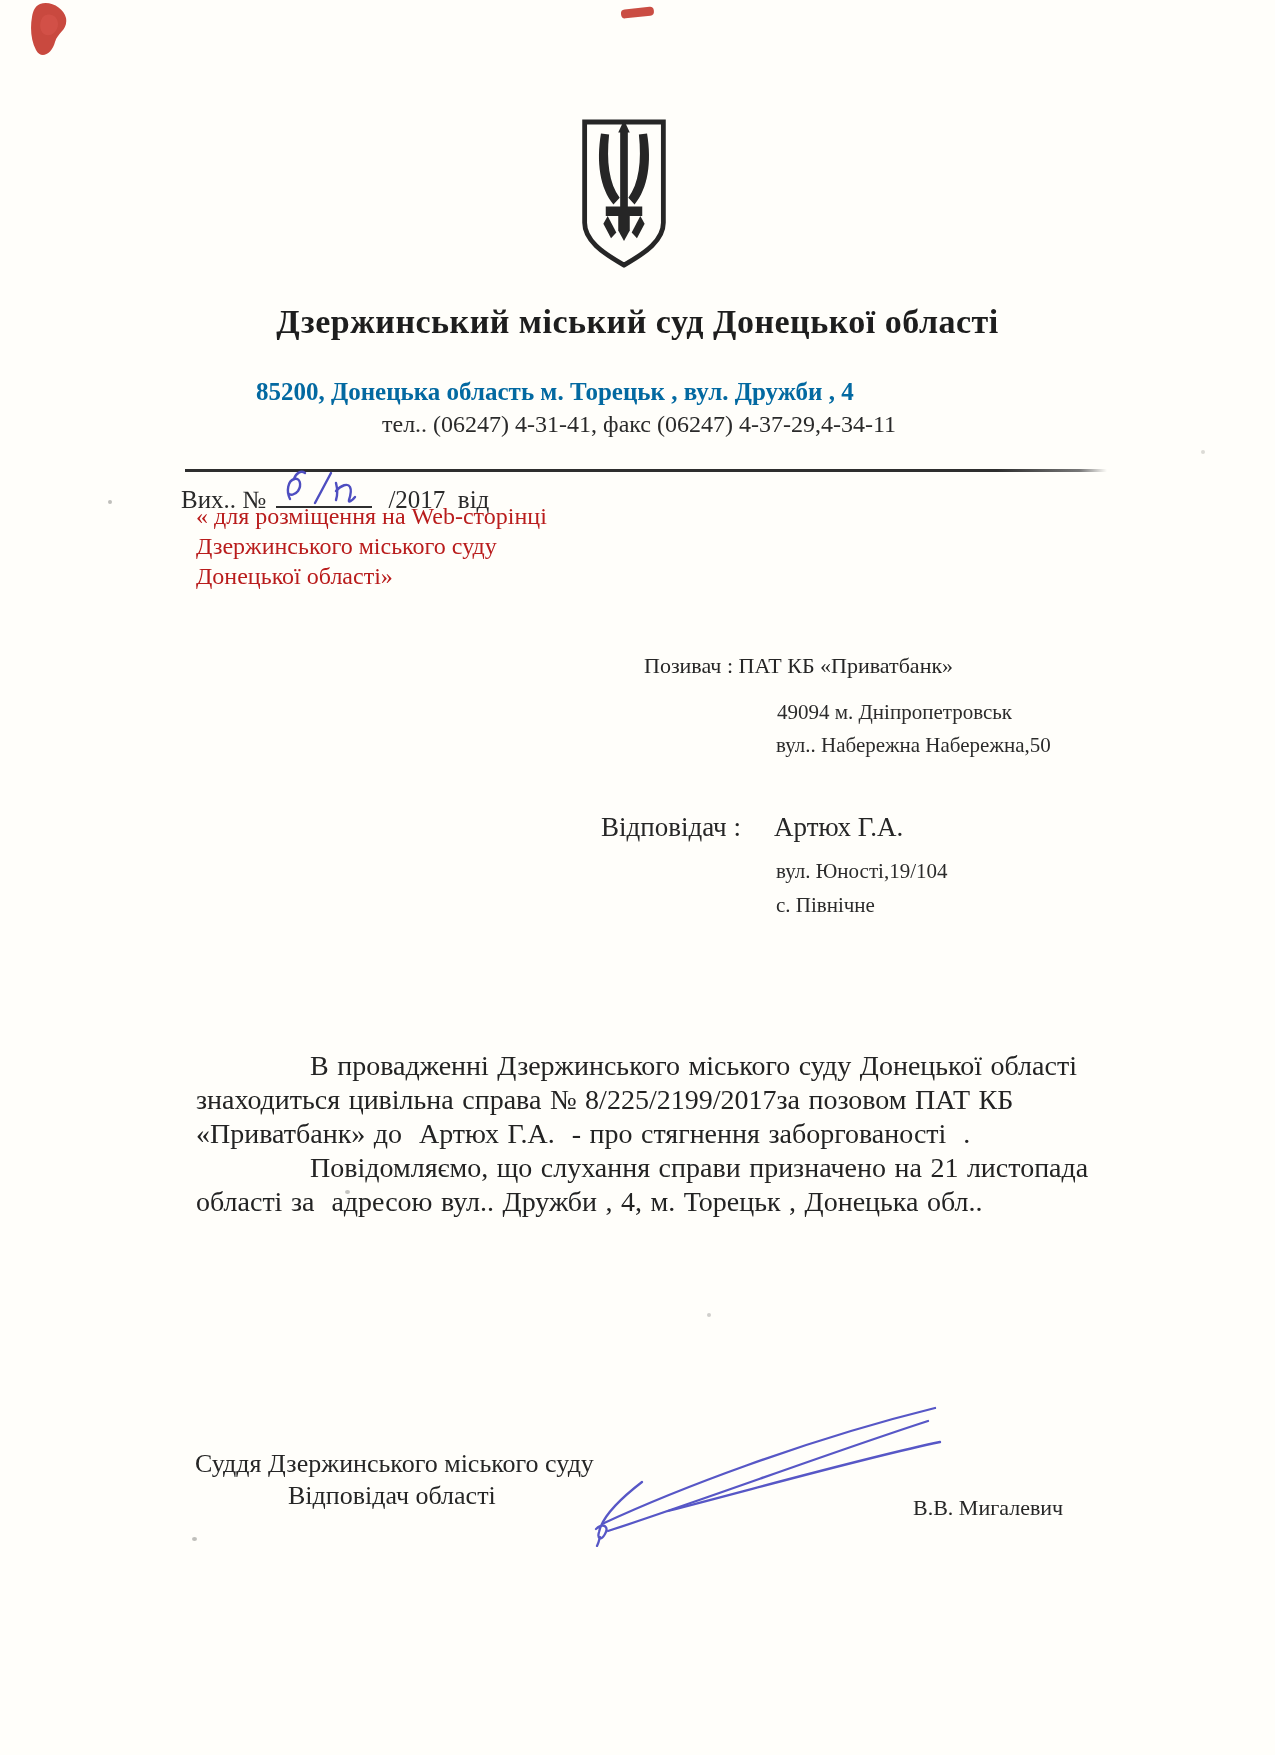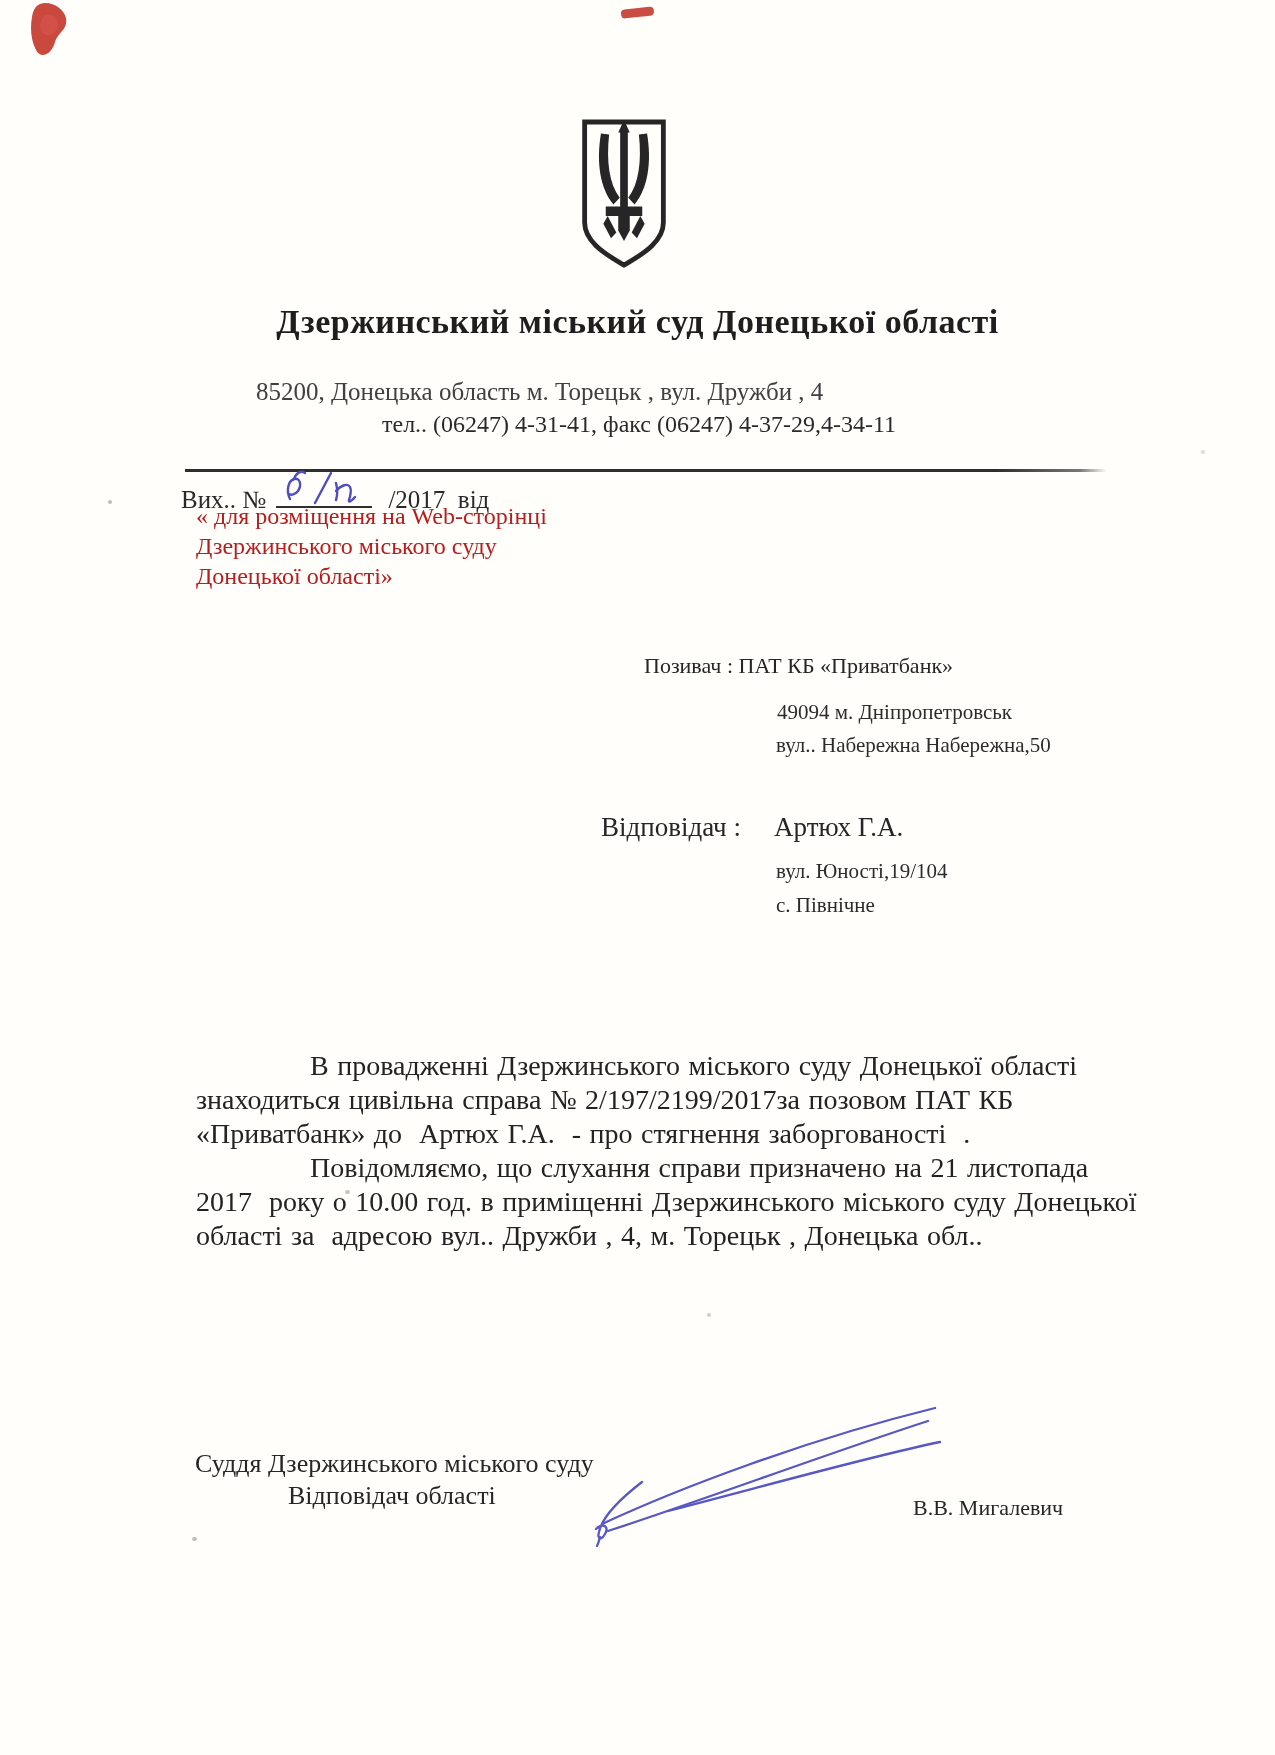--- a/index.html
+++ b/index.html
@@ -17,22 +17,22 @@
   
   .doc-title{
     top:303px;left:0;width:1275px;
     text-align:center;
     font-size:34px;font-weight:bold;
     letter-spacing:0.5px;
     color:#1e1e1e;
   }
   .doc-address{
     top:378px;left:256px;
-    font-size:25px;font-weight:normal;
-    color:#404040;
+    font-size:25px;font-weight:bold;
+    color:#0369a1;
   }
   .doc-phone{
     top:411px;left:382px;
     font-size:24px;
     color:#2a2a2a;
   }
   .rule{
     top:469px;left:185px;width:922px;height:3px;
     background:linear-gradient(to right,#2e2e2e 0%,#2e2e2e 88%,#777 97%,rgba(120,120,120,0) 100%);
   }
@@ -131,24 +131,23 @@
   <div class="abs party-sub p-addr1 t">49094 м. Дніпропетровськ</div>
   <div class="abs party-sub p-addr2 t">вул.. Набережна Набережна,50</div>
 
   <div class="abs defendant-label t">Відповідач :</div>
   <div class="abs defendant-name t">Артюх Г.А.</div>
   <div class="abs party-sub d-addr1 t">вул. Юності,19/104</div>
   <div class="abs party-sub d-addr2 t">с. Північне</div>
 
   <div class="abs body-par">
     <div class="t indent">В провадженні Дзержинського міського суду Донецької області</div>
-    <div class="t">знаходиться цивільна справа № 2/197/2199/2017за позовом ПАТ КБ</div>
+    <div class="t">знаходиться цивільна справа № 8/225/2199/2017за позовом ПАТ КБ</div>
     <div class="t">«Приватбанк» до  Артюх Г.А.  - про стягнення заборгованості  .</div>
     <div class="t indent">Повідомляємо, що слухання справи призначено на 21 листопада</div>
-    <div class="t">2017  року о 10.00 год. в приміщенні Дзержинського міського суду Донецької</div>
     <div class="t">області за  адресою вул.. Дружби , 4, м. Торецьк , Донецька обл..</div>
   </div>
 
   <svg class="abs" style="left:560px;top:1392px;" width="400" height="155" viewBox="0 0 400 155">
     <g fill="none" stroke="#5757c6" stroke-width="2.3" stroke-linecap="round">
       <path d="M42,132 C115,98 245,48 375,16"></path>
       <path d="M48,139 C132,112 272,60 368,29"></path>
       <path d="M108,119 C212,92 312,64 380,50"></path>
       <path d="M82,90 C56,110 42,126 39,140 C37,147 41,149 45,142 C49,135 44,130 36,137"></path>
       <path d="M40,145 C39,149 38,152 37,154"></path>

